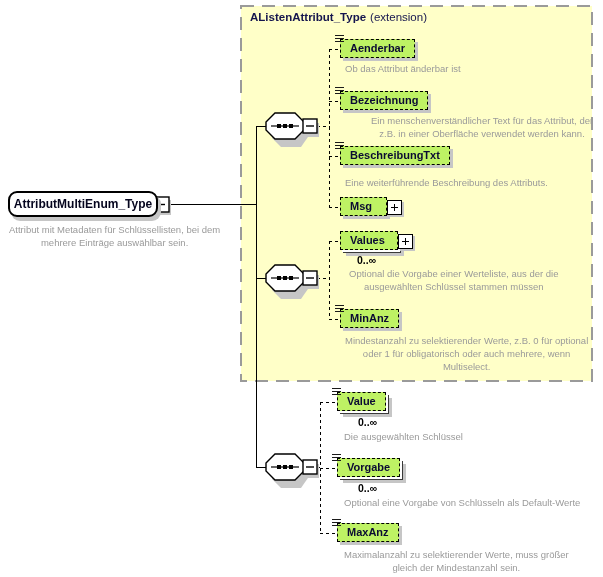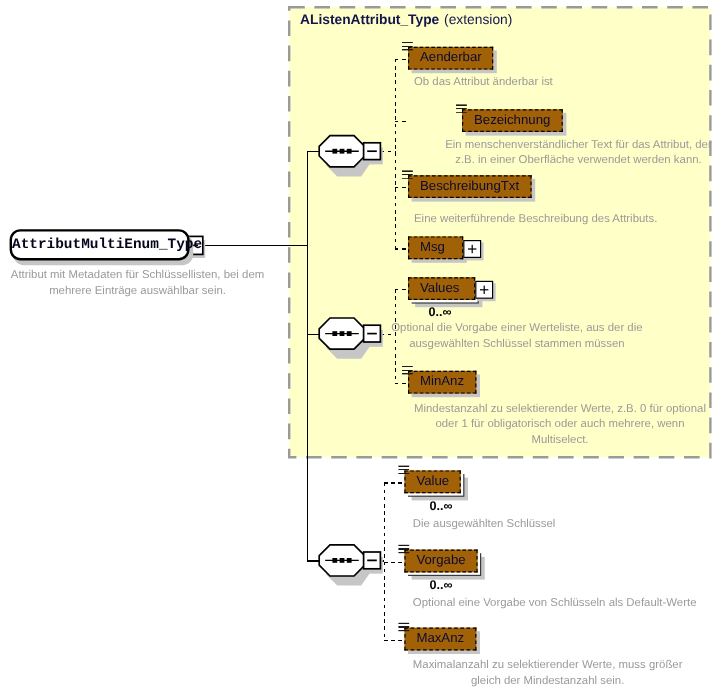--- a/index.html
+++ b/index.html
@@ -14,27 +14,27 @@
     left:250px;top:11px;font-size:11.5px;color:#15154e;z-index:4;white-space:nowrap;
   }
   .ext-header .t{font-weight:bold;text-align:center;}
   .ext-header .s{font-weight:normal;margin-left:4px;}
   
   .root-el{
     left:8px;top:191px;width:146px;height:22px;
     background:#ffffff;border:2px solid #000;border-radius:9px;
     box-shadow:3px 4px 0 #c6c6c6;
     font-size:12px;font-weight:bold;color:#05051e;
-    text-align:center;line-height:22px;z-index:5;white-space:nowrap;font-family:Liberation Mono, monospace;
+    text-align:center;line-height:22px;z-index:5;white-space:nowrap;
   }
   
   .el{
-    background:#a16207;border:1px dashed #000;
+    background:#bef264;border:1px dashed #000;
     padding:2px 9px 3px 9px;
-    font-size:11px;font-weight:normal;color:#0a0a32;
+    font-size:11px;font-weight:bold;color:#0a0a32;
     white-space:nowrap;z-index:5;
     box-shadow:3px 3px 0 #c6c6c6;
   }
   .el.multi{
     box-shadow:2px 2px 0 #ffffff,3px 3px 0 #3a3a3a,6px 6px 0 #c6c6c6;
   }
   
   .doclines{
     position:absolute;left:-6px;top:-5px;width:9px;height:7px;
     background:linear-gradient(to bottom,
@@ -149,21 +149,21 @@
 <div class="abs root-el">AttributMultiEnum_Type</div>
 <div class="abs ann" style="left:9px;top:223px;">Attribut mit Metadaten für Schlüssellisten, bei dem
 mehrere Einträge auswählbar sein.</div>
 
 <div class="abs el" style="left:340px;top:39px;">
   <span class="doclines"></span>
   <span>Aenderbar</span>
 </div>
 <div class="abs ann" style="left:345px;top:62px;">Ob das Attribut änderbar ist</div>
 
-<div class="abs el" style="left:340px;top:91px;margin-left:45px;">
+<div class="abs el" style="left:340px;top:91px;">
   <span class="doclines"></span>
   <span>Bezeichnung</span>
 </div>
 <div class="abs ann" style="left:359px;top:114px;margin-left:12px;">Ein menschenverständlicher Text für das Attribut, der
 z.B. in einer Oberfläche verwendet werden kann.</div>
 
 <div class="abs el" style="left:340px;top:146px;text-align:center;">
   <span class="doclines"></span>
   <span>BeschreibungTxt</span>
 </div>
@@ -172,21 +172,21 @@
 <div class="abs el" style="left:340px;top:197px;padding-right:14px;">
   <span>Msg</span>
   <span class="plusbox"></span>
 </div>
 
 <div class="abs el multi" style="left:340px;top:231px;padding-right:12px;">
   <span>Values</span>
   <span class="plusbox"></span>
 </div>
 <div class="abs occ" style="left:357px;top:254px;">0..∞</div>
-<div class="abs ann" style="left:326px;top:267px;">Optional die Vorgabe einer Werteliste, aus der die
+<div class="abs ann" style="left:349px;top:267px;">Optional die Vorgabe einer Werteliste, aus der die
 ausgewählten Schlüssel stammen müssen</div>
 
 <div class="abs el" style="left:340px;top:309px;">
   <span class="doclines"></span>
   <span>MinAnz</span>
 </div>
 <div class="abs ann" style="left:345px;top:334px;">Mindestanzahl zu selektierender Werte, z.B. 0 für optional
 oder 1 für obligatorisch oder auch mehrere, wenn
 Multiselect.</div>
 

